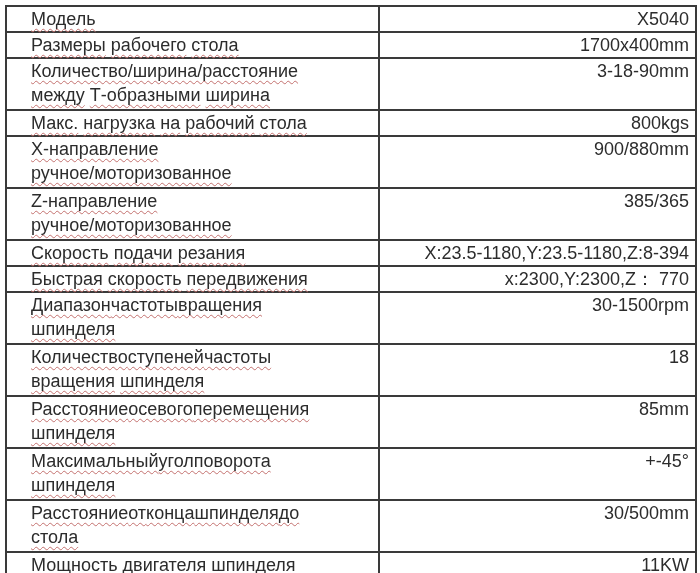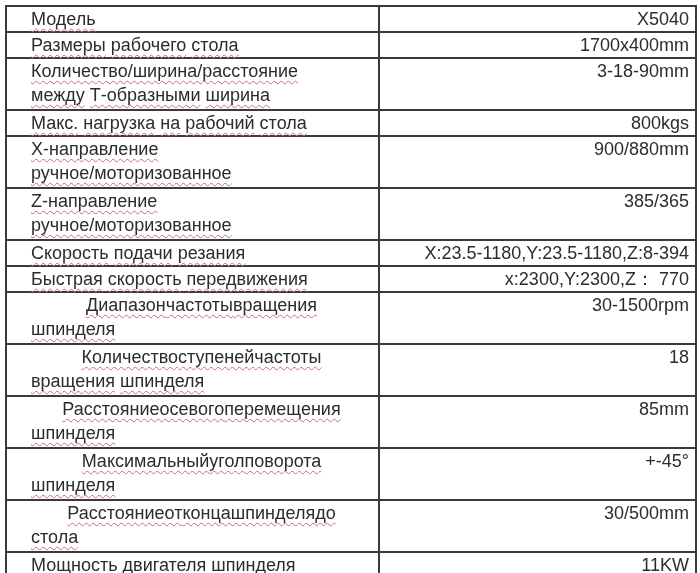--- a/index.html
+++ b/index.html
@@ -37,21 +37,21 @@
     color:var(--value_text);
     padding:0 6px 0 12px;
     white-space:nowrap;
     text-align:right;
   }
   tr.single td{height:24px;}
   tr.double td{height:50px;margin-left:42px;}
   .line{height:24px;}
   .line.justify{
     display:flex;
-    justify-content:center;
+    justify-content:flex-start;
   }
   .word{
     text-decoration-line:underline;
     text-decoration-style:wavy;
     text-decoration-color:var(--spellcheck_underline);
     text-decoration-thickness:1px;
     text-underline-offset:3px;
     text-decoration-skip-ink:none;
   }
 </style>

